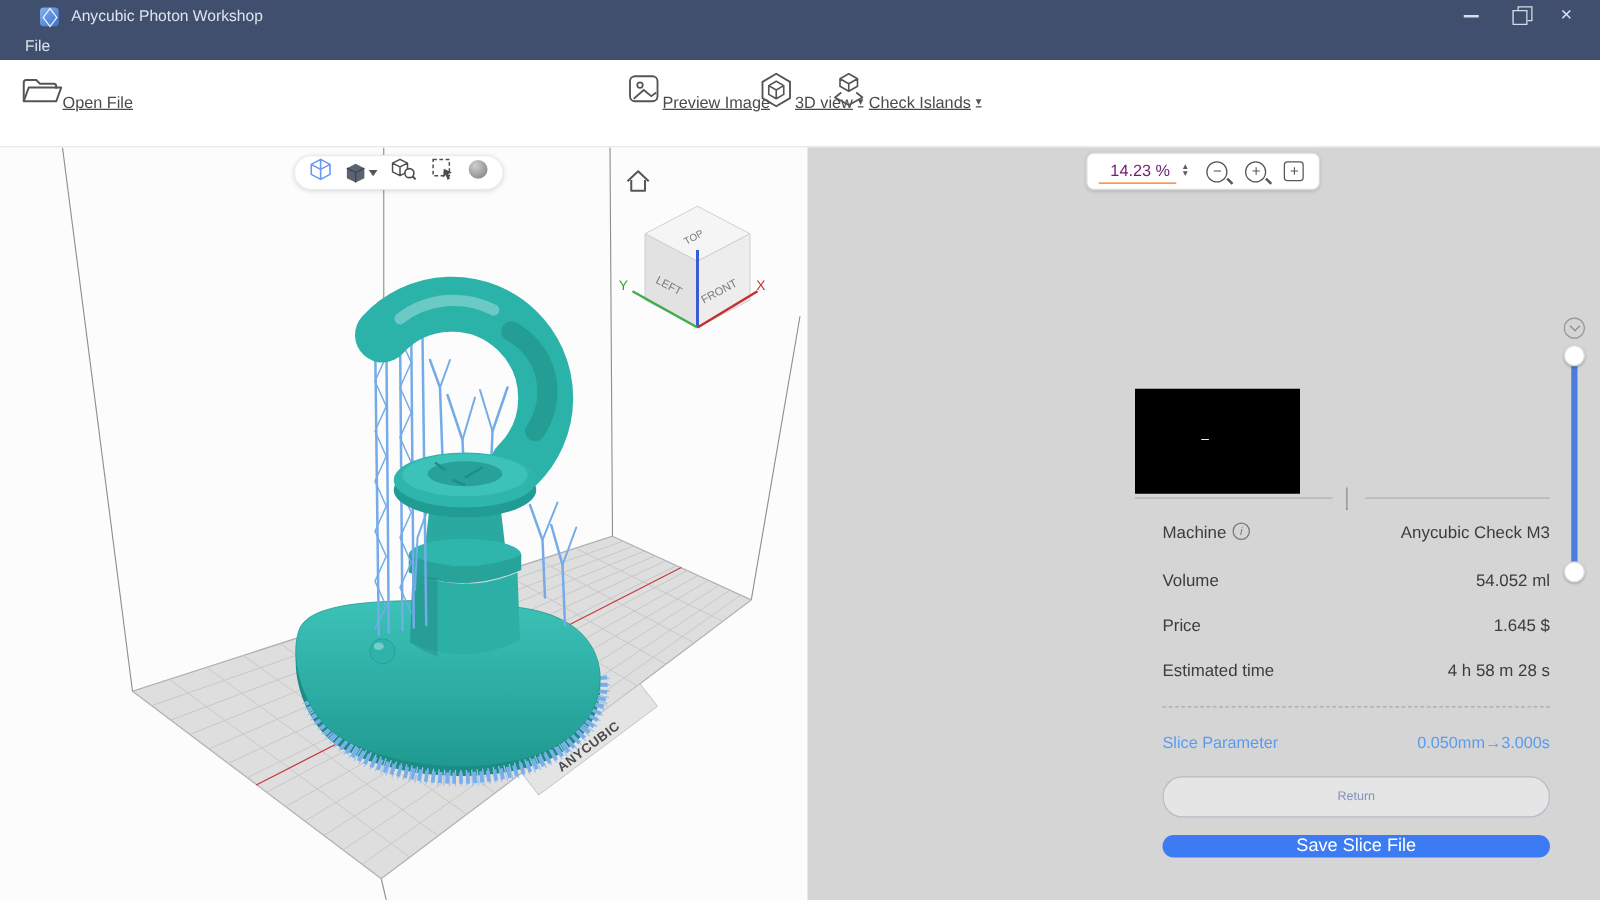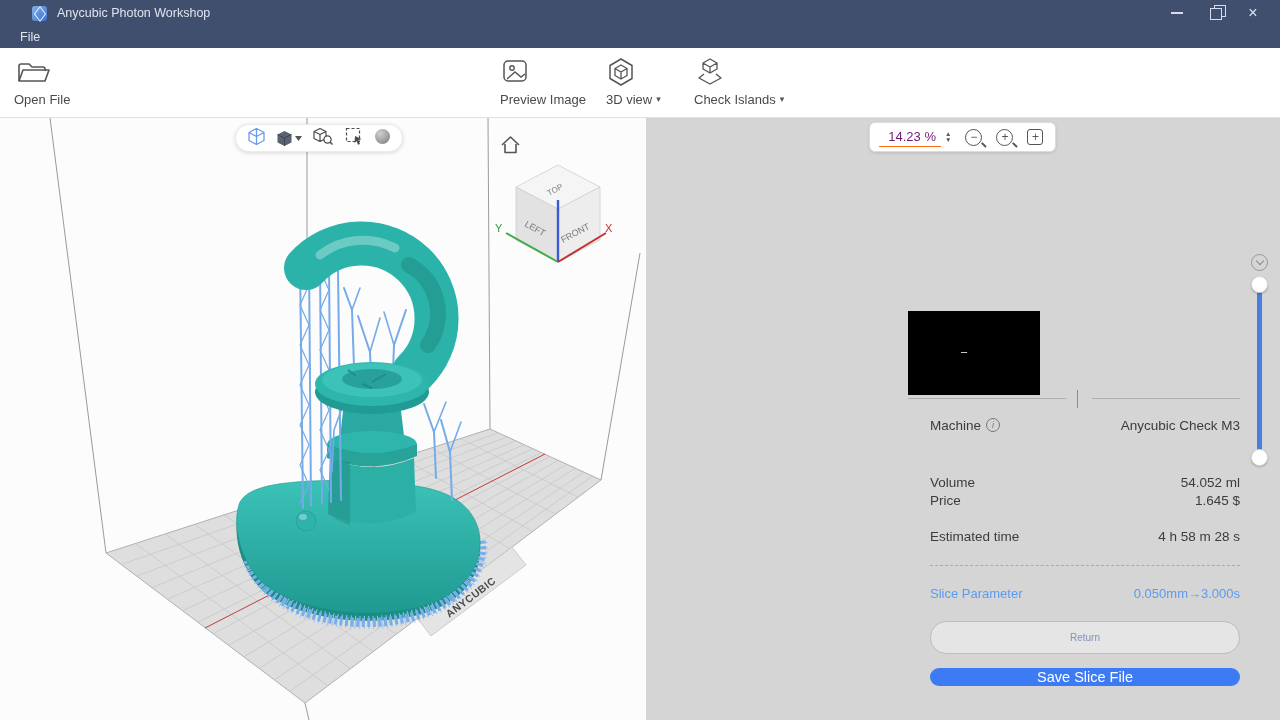--- a/index.html
+++ b/index.html
@@ -18,21 +18,21 @@
   .min-bar { width:12px; height:2px; background:#d7dce8; }
   .restore-glyph { width:10px; height:10px; border:1.3px solid #d7dce8; position:relative; background:#404f6e; }
   .restore-glyph::before { content:""; position:absolute; top:-4px; left:2.5px; width:10px; height:10px; border:1.3px solid #d7dce8; }
   .restore-glyph::after { content:""; position:absolute; top:-1.3px; left:-1.3px; width:10px; height:10px; background:#404f6e; border:1.3px solid #d7dce8; }
   .close-glyph { font-size:16px; line-height:16px; }
   .menu-row { height:22px; display:flex; align-items:center; padding-left:14px; }
   .menu-item { color:#dfe4ee; font-size:12.5px; padding:2px 6px; }
 
   
   .toolbar { position:absolute; left:0; top:48px; width:1280px; height:70px; background:#fff; border-bottom:1px solid #e2e2e2; }
-  .tool-item { position:absolute; top:7px; display:flex; flex-direction:column; align-items:flex-start; color:#4a4a4a; }
+  .tool-item { position:absolute; top:7px; display:flex; flex-direction:row; align-items:flex-end; color:#4a4a4a;text-decoration:underline; }
   .tool-icon { height:34px; display:flex; align-items:center; justify-content:center; }
   .tool-label { font-size:13px; margin-top:3px; white-space:nowrap; display:flex; align-items:center; gap:4px; }
   .caret { font-size:9px; color:#555; line-height:9px; }
 
   
   .main { position:absolute; left:0; top:118px; width:1280px; height:602px; }
   .viewport { position:absolute; left:0; top:0; width:646px; height:602px; background:#fcfcfc; }
   .scene { position:absolute; left:0; top:0; }
 
   .pill-toolbar { position:absolute; left:235px; top:6px; width:168px; height:28px; background:#fff;
@@ -138,21 +138,21 @@
         <path d="M15,2 L26,8.5 V21.5 L15,28 L4,21.5 V8.5 Z" fill="none" stroke="#555" stroke-width="1.5" stroke-linejoin="round"></path>
         <path d="M15,8 L21,11.5 V18.5 L15,22 L9,18.5 V11.5 Z M9,11.5 L15,15 L21,11.5 M15,15 V22" fill="none" stroke="#555" stroke-width="1.3" stroke-linejoin="round"></path>
       </svg>
     </span>
     <span class="tool-label">
         <span>3D view</span>
         <span class="caret">▾</span>
       </span>
   </div>
 
-  <div class="tool-item" style="left:694px; width:92px;">
+  <div class="tool-item" style="left:663px; width:92px;">
     <span class="tool-icon">
       <svg width="32" height="30" viewBox="0 0 32 30">
         <path d="M16,2 L23,6 L16,10 L9,6 Z M9,6 V12 L16,16 L23,12 V6 M16,10 V16" fill="none" stroke="#555" stroke-width="1.3" stroke-linejoin="round"></path>
         <path d="M10,17 L5,21 L16,27 L27,21 L22,17" fill="none" stroke="#555" stroke-width="1.4" stroke-linejoin="round"></path>
       </svg>
     </span>
     <span class="tool-label">
         <span>Check Islands</span>
         <span class="caret">▾</span>
       </span>
@@ -358,21 +358,21 @@
     <div class="expander"><span class="chev-down"></span></div>
 
     <div class="rows">
       <div class="info-row" style="top:292px;">
         <span class="info-label">
           <span>Machine</span>
           <span class="info-circ">i</span>
         </span>
         <span class="info-value">Anycubic Check M3</span>
       </div>
-      <div class="info-row" style="top:349px;">
+      <div class="info-row" style="top:331px;">
         <span class="info-label">
             <span>Volume</span>
           </span>
         <span class="info-value">54.052 ml</span>
       </div>
       <div class="info-row" style="top:367px;">
         <span class="info-label">
             <span>Price</span>
           </span>
         <span class="info-value">1.645 $</span>

